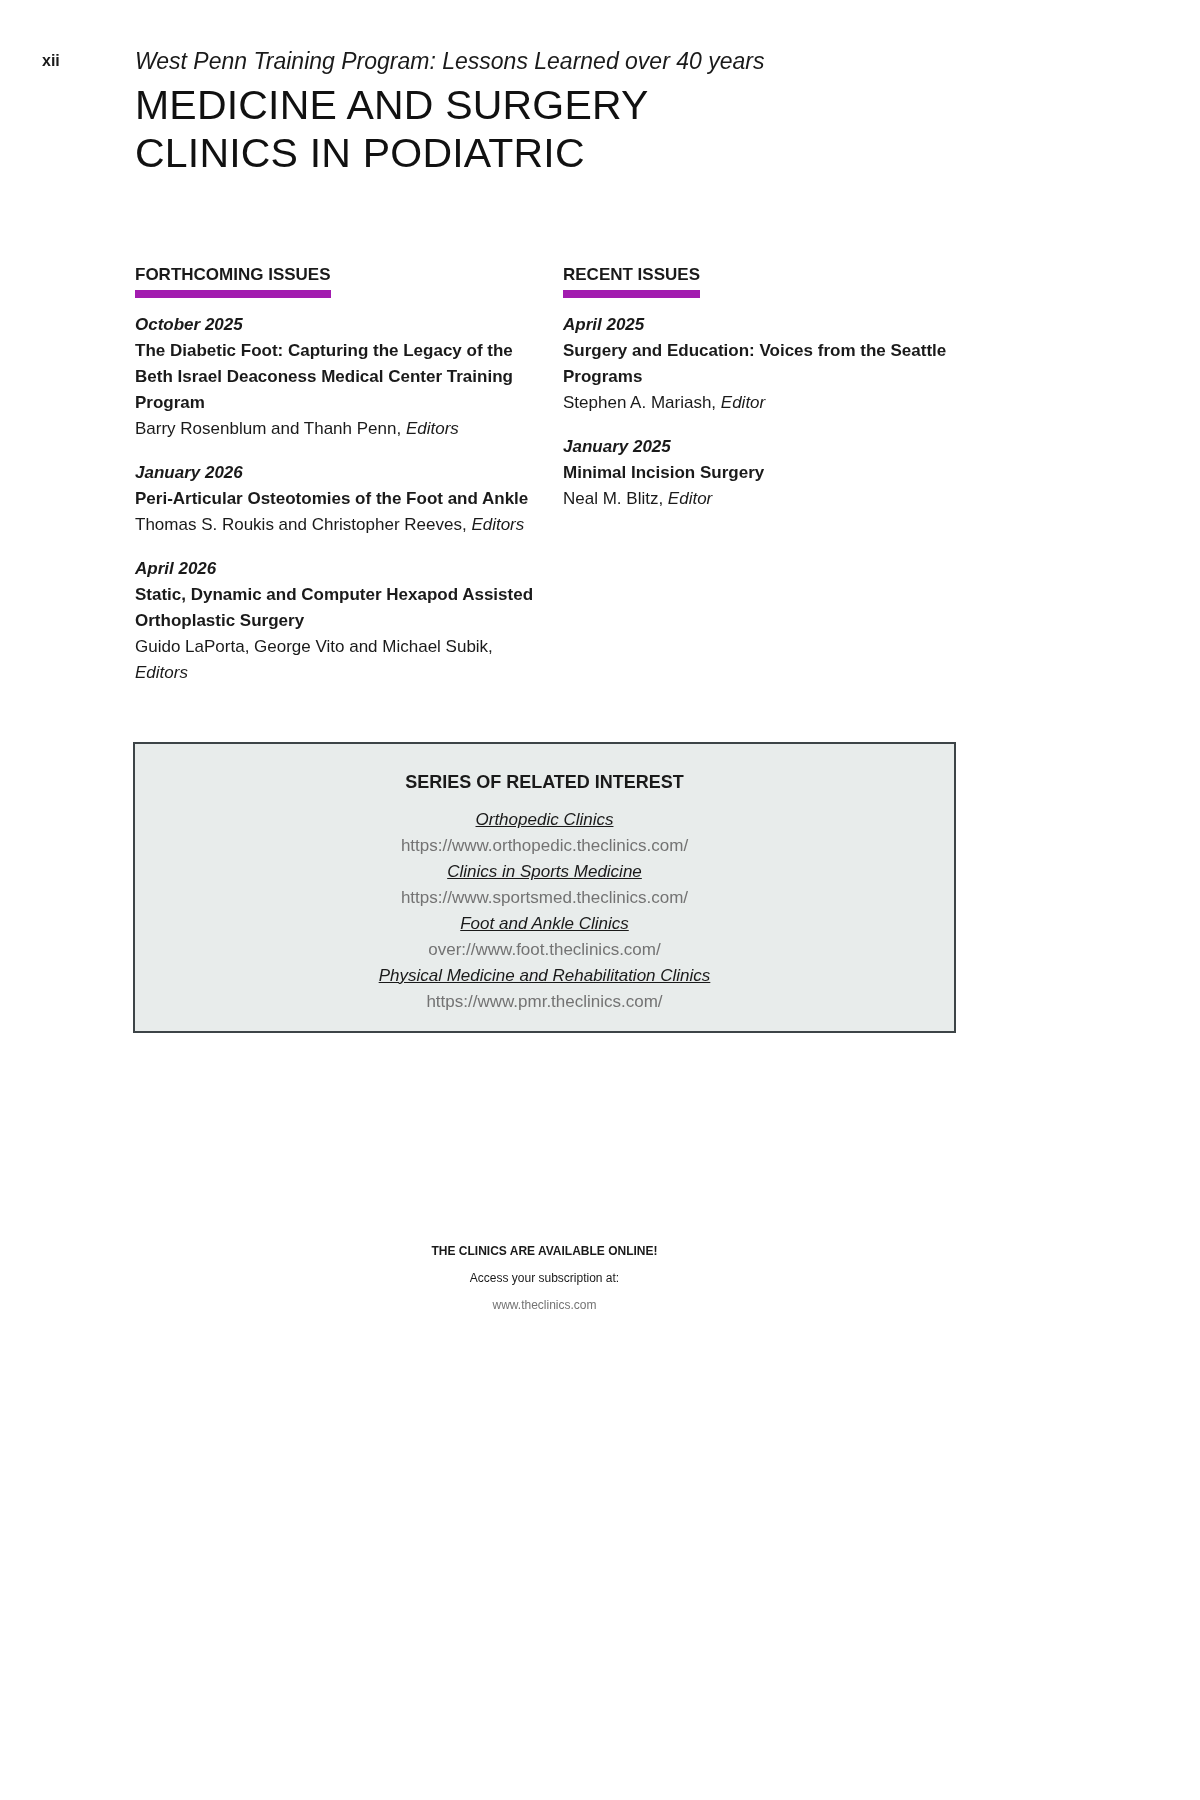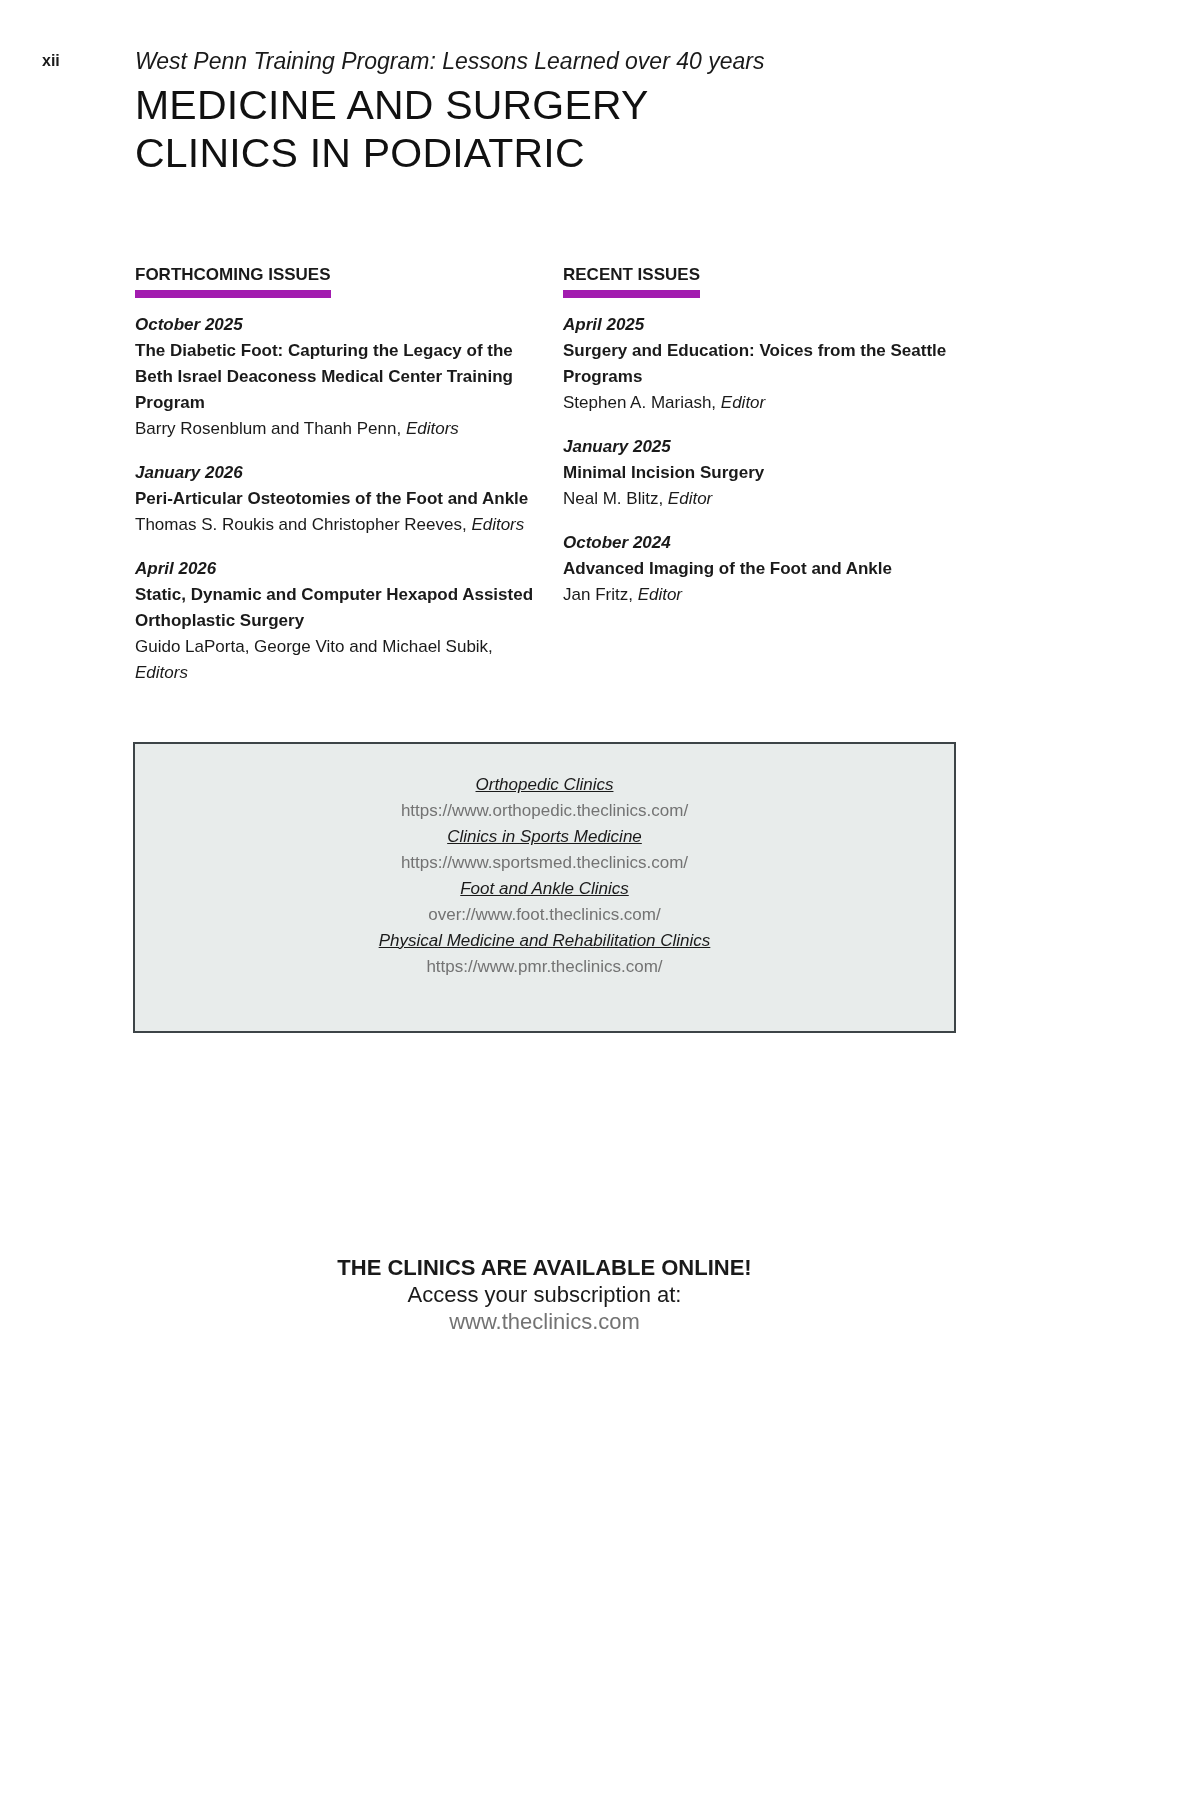--- a/index.html
+++ b/index.html
@@ -61,21 +61,21 @@
   .series-name { font-style:italic;text-decoration:underline; }
   .series-link, .online-link {
     display:block;
     color:#737373; text-decoration:none;
     cursor:pointer;
   }
 
   .online-note {
     position:absolute; left:133px; top:1238px;
     width:823px; text-align:center;
-    font-size:22px; line-height:27px;margin-top:16px;
+    font-size:12px; line-height:27px;
   }
   .online-title { font-weight:bold; }
 </style>
 </head>
 <body>
 
 <div class="page">
 
   <span class="page-num">xii</span>
 
@@ -119,30 +119,26 @@
         <div class="issue-title">Surgery and Education: Voices from the Seattle Programs</div>
         <div class="issue-editors"><span>Stephen A. Mariash, </span><span class="ital">Editor</span></div>
       </div>
 
       <div class="issue">
         <div class="issue-date">January 2025</div>
         <div class="issue-title">Minimal Incision Surgery</div>
         <div class="issue-editors"><span>Neal M. Blitz, </span><span class="ital">Editor</span></div>
       </div>
 
-      <div class="issue">
-        <div class="issue-date">October 2024</div>
-        <div class="issue-title">Advanced Imaging of the Foot and Ankle</div>
-        <div class="issue-editors"><span>Jan Fritz, </span><span class="ital">Editor</span></div>
-      </div>
     </div>
 
   </div>
 
   <div class="related-box">
+    <div class="box-heading">SERIES OF RELATED INTEREST</div>
     <div class="series-list">
       <div class="series-name">Orthopedic Clinics</div>
       <a class="series-link">https://www.orthopedic.theclinics.com/</a>
       <div class="series-name">Clinics in Sports Medicine</div>
       <a class="series-link">https://www.sportsmed.theclinics.com/</a>
       <div class="series-name">Foot and Ankle Clinics</div>
       <a class="series-link">over://www.foot.theclinics.com/</a>
       <div class="series-name">Physical Medicine and Rehabilitation Clinics</div>
       <a class="series-link">https://www.pmr.theclinics.com/</a>
     </div>

